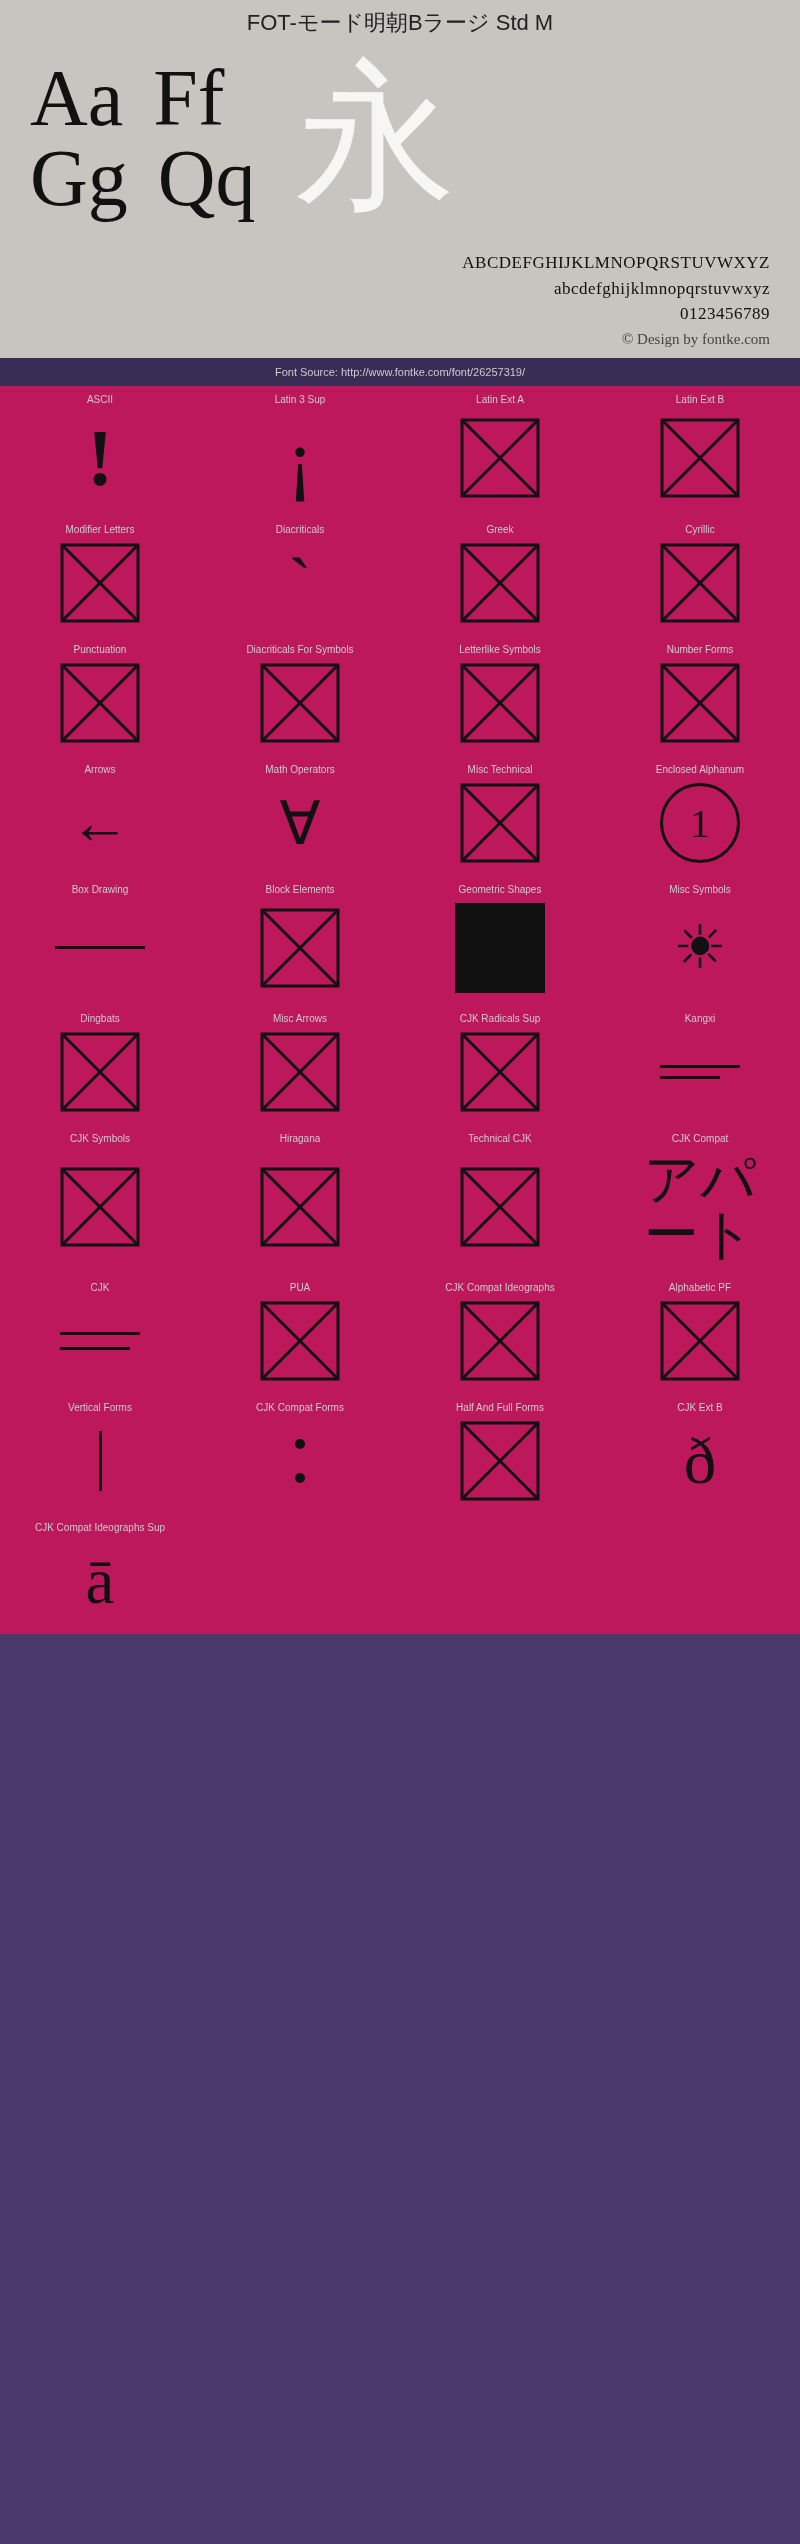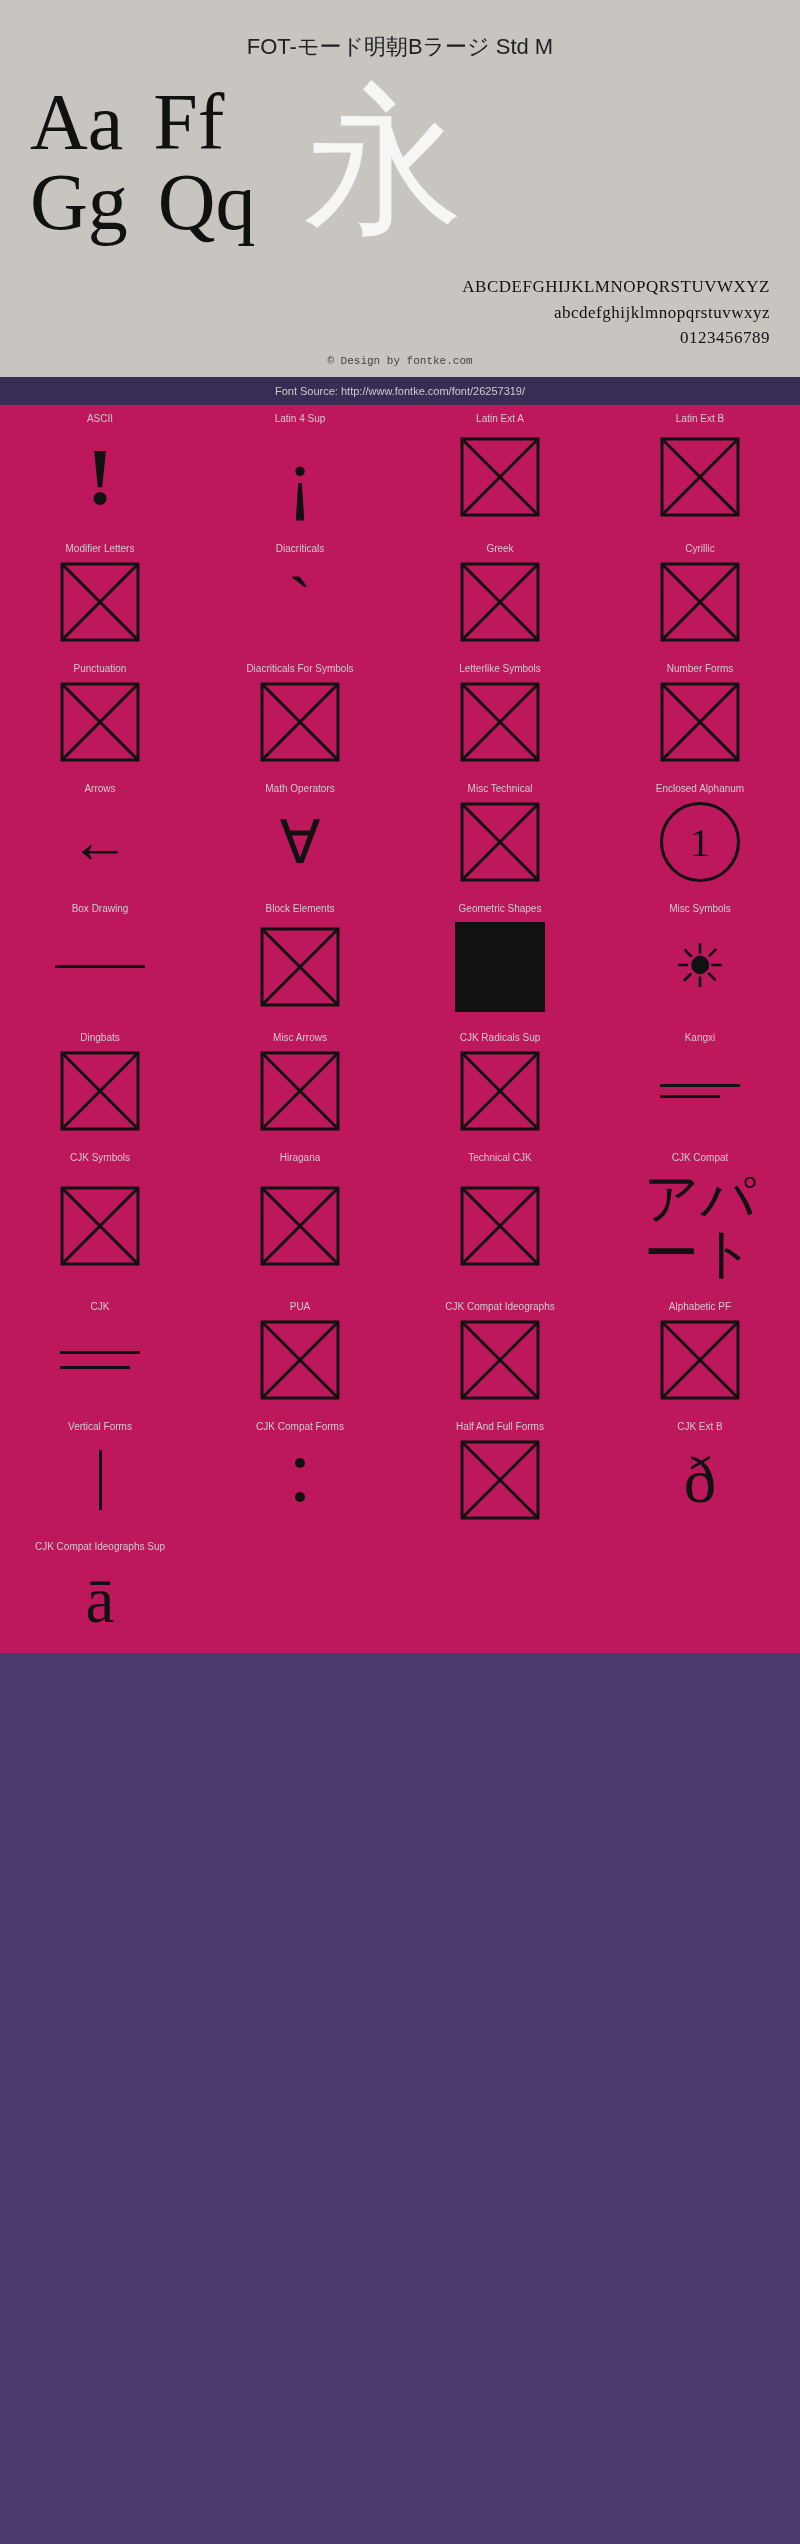--- a/index.html
+++ b/index.html
@@ -5,35 +5,35 @@
     * { margin: 0; padding: 0; box-sizing: border-box; }
     body {
       width: 800px;
       background: #4a3a6b;
       font-family: serif;
     }
 
     
     .header-section {
       background: #c8c4c0;
-      padding: 32px 30px 10px 30px;
+      padding: 8px 30px 10px 30px;
       text-align: center;
     }
     .font-title {
       font-size: 22px;
       color: #222;
       font-family: sans-serif;
       margin-bottom: 10px;
     }
     .preview-area {
       display: flex;
       align-items: center;
       justify-content: flex-start;
       padding: 10px 0;
-      gap: 8px;
+      gap: 0;
     }
     .preview-letters {
       display: flex;
       flex-direction: column;
       align-items: flex-start;
     }
     .preview-row {
       display: flex;
       gap: 30px;
       font-size: 80px;
@@ -52,24 +52,24 @@
     .alphabet-row {
       font-size: 17px;
       color: #111;
       font-family: serif;
       letter-spacing: 0.5px;
       text-align: right;
       margin-top: 22px;
       line-height: 1.5;
     }
     .copyright-row {
-      font-size: 11px;
+      font-size: 15px;
       color: #444;
-      font-family: Liberation Mono, monospace;
-      text-align: center;
+      font-family: Liberation Serif, serif;
+      text-align: right;
       margin-top: 4px;
     }
 
     
     .dark-section {
       background: #3a2d55;
       padding: 4px 0 0 0;
     }
     .font-source {
       font-size: 11px;
@@ -205,21 +205,21 @@
 
   <div class="glyph-grid">
 
     <div class="glyph-cell">
       <div class="glyph-label">ASCII</div>
       <div class="glyph-content">
         <span class="exclamation">!</span>
       </div>
     </div>
     <div class="glyph-cell">
-      <div class="glyph-label">Latin 4 Sup</div>
+      <div class="glyph-label">Latin 3 Sup</div>
       <div class="glyph-content">
         <span class="inv-exclamation">¡</span>
       </div>
     </div>
     <div class="glyph-cell">
       <div class="glyph-label">Latin Ext A</div>
       <div class="glyph-content">
         <svg class="xbox" width="80" height="80" viewBox="0 0 80 80">
           <rect x="2" y="2" width="76" height="76" fill="none" stroke="#111" stroke-width="3"></rect>
           <line x1="2" y1="2" x2="78" y2="78" stroke="#111" stroke-width="3"></line>

